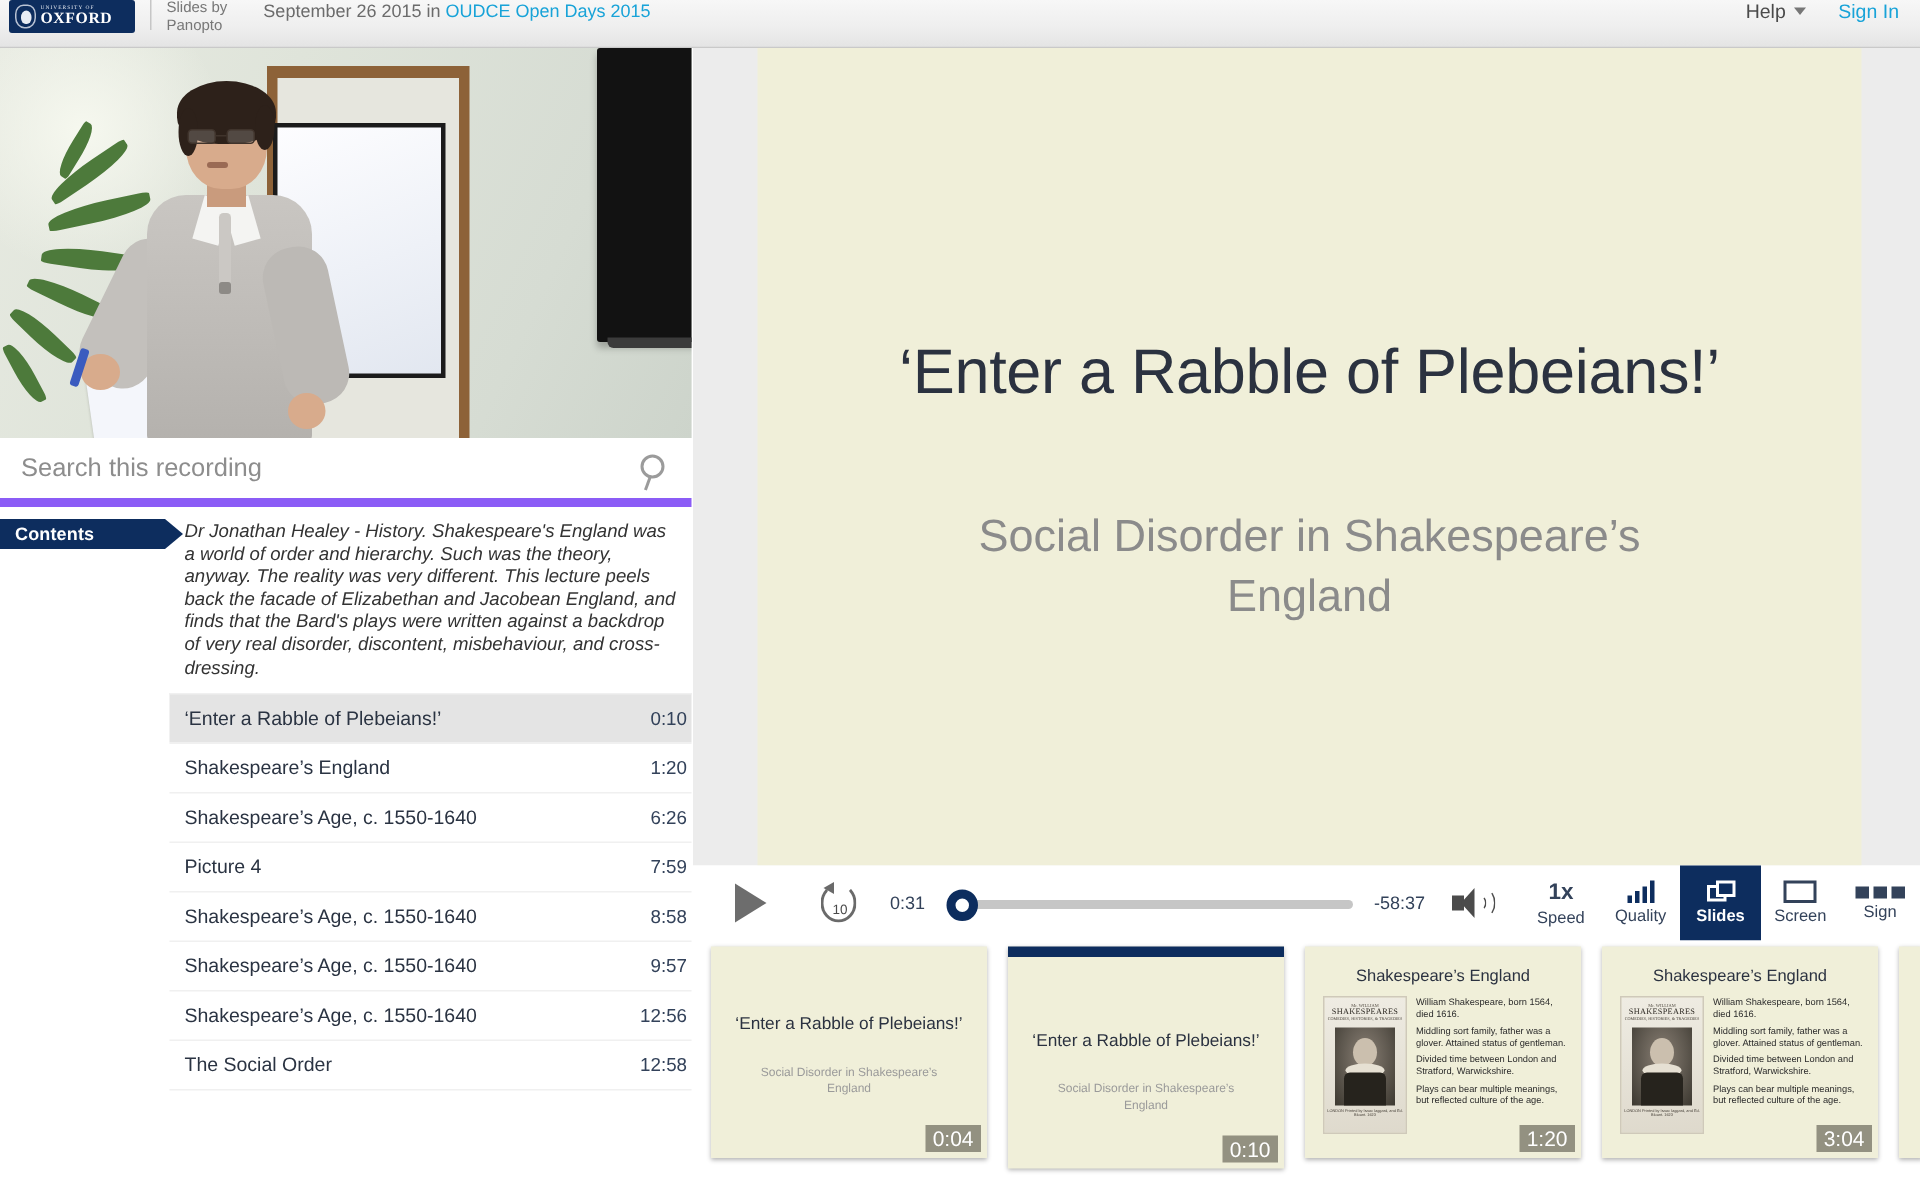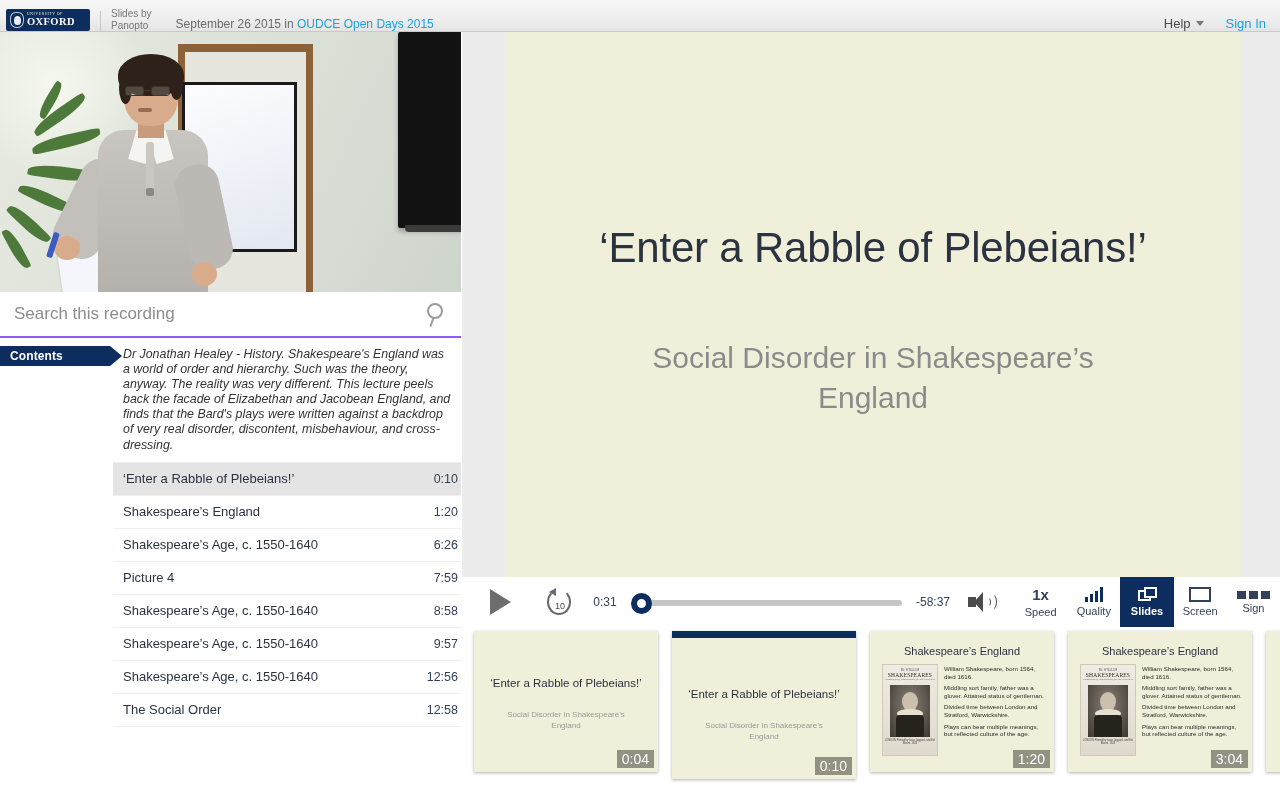--- a/index.html
+++ b/index.html
@@ -8,21 +8,21 @@
     font-family: "Liberation Sans", sans-serif;
     background: #ffffff;
     overflow: hidden;
   }
 
   
   #topbar {
     position: absolute; left: 0; top: 0; width: 1280px; height: 32px;
     background: linear-gradient(to bottom, #f7f7f7 0%, #eeeeee 60%, #e4e4e4 100%);
     border-bottom: 1px solid #c9c9c9;
-    display: flex; align-items: flex-end;
+    display: flex; align-items: flex-start;
   }
   #oxford-logo {
     width: 84px; height: 22px; margin-left: 6px;
     background: #0d2d5e; border-radius: 2px;
     display: flex; align-items: center; gap: 3px; padding: 0 4px;
   }
   .crest {
     width: 14px; height: 16px; border-radius: 40% 40% 45% 45%;
     background: #0d2d5e; border: 1px solid #b9c3d4;
     display: flex; align-items: center; justify-content: center;
@@ -90,21 +90,21 @@
   .armL { position:absolute; left:-22px; top:112px; width:50px; height:102px; border-radius:20px;
     background:#c3c0bc; transform: rotate(26deg); }
   .armR { position:absolute; left:94px; top:118px; width:44px; height:106px; border-radius:20px;
     background:#bcb9b5; transform: rotate(-12deg); }
   .handL { position:absolute; left:-34px; top:190px; width:26px; height:24px; border-radius:50%; background:#d8ab8c; }
   .handR { position:absolute; left:104px; top:216px; width:25px; height:24px; border-radius:50%; background:#d8ab8c; }
   .pen { position:absolute; left:-38px; top:186px; width:6px; height:26px; background:#3b5bbf; transform:rotate(18deg); border-radius:2px;}
 
   
   #search-row {
-    position: relative; width: 461px; height: 46px; border-bottom: 2px solid #8b5cf6;
+    position: relative; width: 461px; height: 46px; border-bottom: 6px solid #8b5cf6;
     display:flex; align-items:center;
   }
   #search-input {
     border:0; outline:0; background:transparent; font-size: 17px; color:#2b2b2b;
     padding-left: 14px; width: 400px; font-family:"Liberation Sans", sans-serif;
   }
   #search-input::placeholder { color:#8d8d8d; }
   #search-icon { position:absolute; right: 14px; top: 11px; width: 22px; height: 24px; }
   #search-icon .ring { position:absolute; left:2px; top:0; width:16px; height:16px; border:2px solid #9b9b9b; border-radius:50%; }
   #search-icon .stem { position:absolute; left:6px; top:14px; width:2px; height:10px; background:#9b9b9b; transform:rotate(20deg); }

